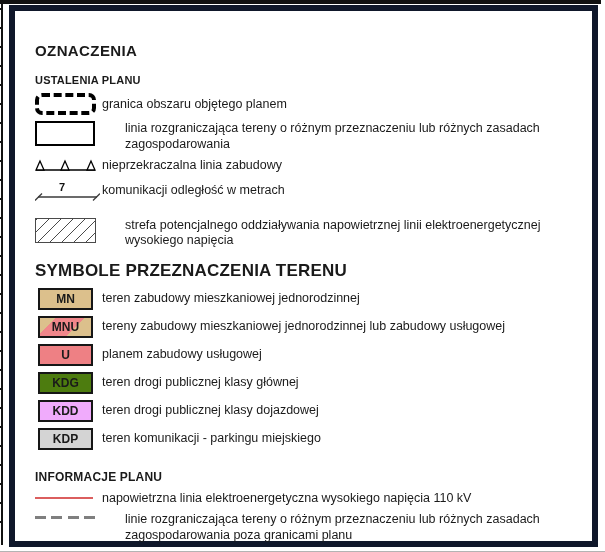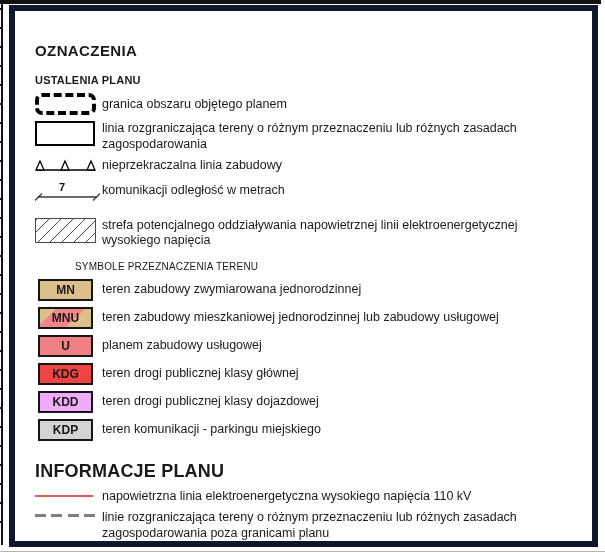--- a/index.html
+++ b/index.html
@@ -17,25 +17,25 @@
   }
   .frame-bottom-faint { position:absolute; left:0; bottom:0; width:605px; height:1px; background:#b3b3b3; }
 
   .legend-box {
     position:absolute; left:9px; top:5px; right:7px; bottom:5px;
     border:6px solid #0f172a; background:#fff;
     padding:31px 14px 0 20px;
   }
   .title { font-size:15px; font-weight:bold; letter-spacing:.4px; margin-bottom:15px; }
   .section-heading { font-size:11px; font-weight:bold; letter-spacing:.2px; margin-bottom:7px; }
-  .section-heading.plain { font-weight:normal; font-size:10px;margin-left:40px; }
+  .section-heading.plain { font-weight:bold; font-size:17px; }
 
   .row { display:flex; margin-bottom:5px; }
   .row.center { align-items:center; }
-  .row.top { align-items:flex-start; }
+  .row.top { align-items:flex-start;gap:23px; }
   .sym-col { width:67px; flex:0 0 67px; display:flex; justify-content:flex-start; }
   .lbl { font-size:12.5px; line-height:15.5px; padding-top:1px; }
 
   
   .sym-dashed {
     width:61px; height:22px; border:4px dashed #000; border-radius:7px; background:#fff;
   }
   .sym-rect { width:60px; height:25px; border:2px solid #000; background:#fff; margin-top:1px; }
   .sym-hatch {
     width:61px; height:25px; border:1px solid #4a4a4a; margin-top:1px;
@@ -50,28 +50,28 @@
   
   .patch {
     width:55px; height:22px; border:2px solid #161616;
     display:flex; align-items:center; justify-content:center;
     font-size:12px; font-weight:bold; margin-left:3px;
   }
   .patch-row { margin-bottom:6px; }
   .patch.mn  { background:#dcc08c; }
   .patch.mnu { background:linear-gradient(135deg,#dcc08c 0 22%,#f0868a 22% 65%,#dcc08c 65% 100%); }
   .patch.u   { background:#ee8084; }
-  .patch.kdg { background:#ef4444; }
+  .patch.kdg { background:#4d7c0f; }
   .patch.kdd { background:#f0abfc; }
   .patch.kdp { background:#d4d4d4; }
 
   .gap-sm { }
   .gap-md { margin-top:12px; }
   .gap-lg { margin-top:20px; }
-  .info-heading { margin-bottom:6px; font-size:18px; }
+  .info-heading { margin-bottom:6px; font-size:12px; }
   svg text { font-family:"Liberation Sans","DejaVu Sans",sans-serif; }
 </style>
 </head>
 <body>
 
 <div class="frame-top"></div>
 <div class="frame-left-bar"></div>
 <div class="frame-left-ticks"></div>
 <div class="frame-bottom-faint"></div>
 
@@ -125,28 +125,28 @@
     </div>
     <div class="lbl">strefa potencjalnego oddziaływania napowietrznej linii elektroenergetycznej wysokiego napięcia</div>
   </div>
 
   <div class="section-heading plain gap-md">SYMBOLE PRZEZNACZENIA TERENU</div>
 
   <div class="row center patch-row">
     <div class="sym-col">
       <div class="patch mn">MN</div>
     </div>
-    <div class="lbl">teren zabudowy zwymiarowana jednorodzinnej</div>
+    <div class="lbl">teren zabudowy mieszkaniowej jednorodzinnej</div>
   </div>
 
   <div class="row center patch-row">
     <div class="sym-col">
       <div class="patch mnu">MNU</div>
     </div>
-    <div class="lbl">teren zabudowy mieszkaniowej jednorodzinnej lub zabudowy usługowej</div>
+    <div class="lbl">tereny zabudowy mieszkaniowej jednorodzinnej lub zabudowy usługowej</div>
   </div>
 
   <div class="row center patch-row">
     <div class="sym-col">
       <div class="patch u">U</div>
     </div>
     <div class="lbl">planem zabudowy usługowej</div>
   </div>
 
   <div class="row center patch-row">

